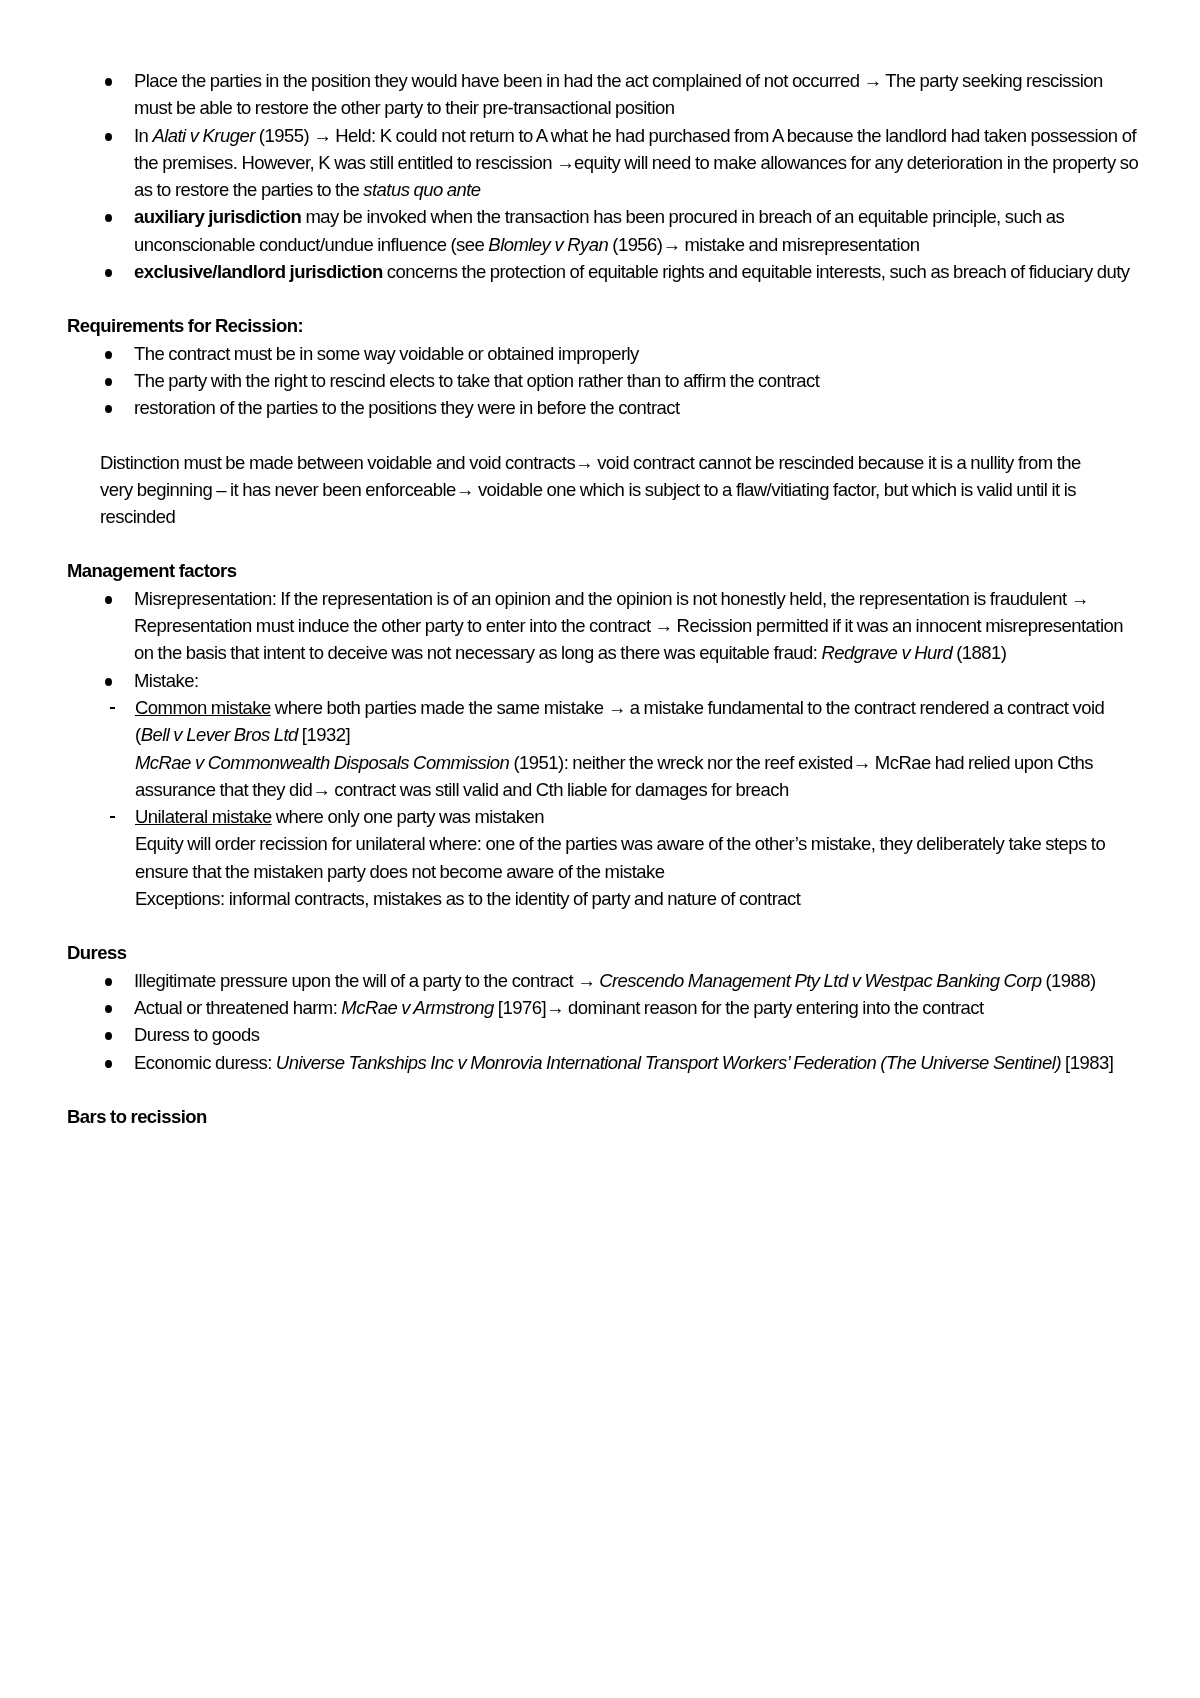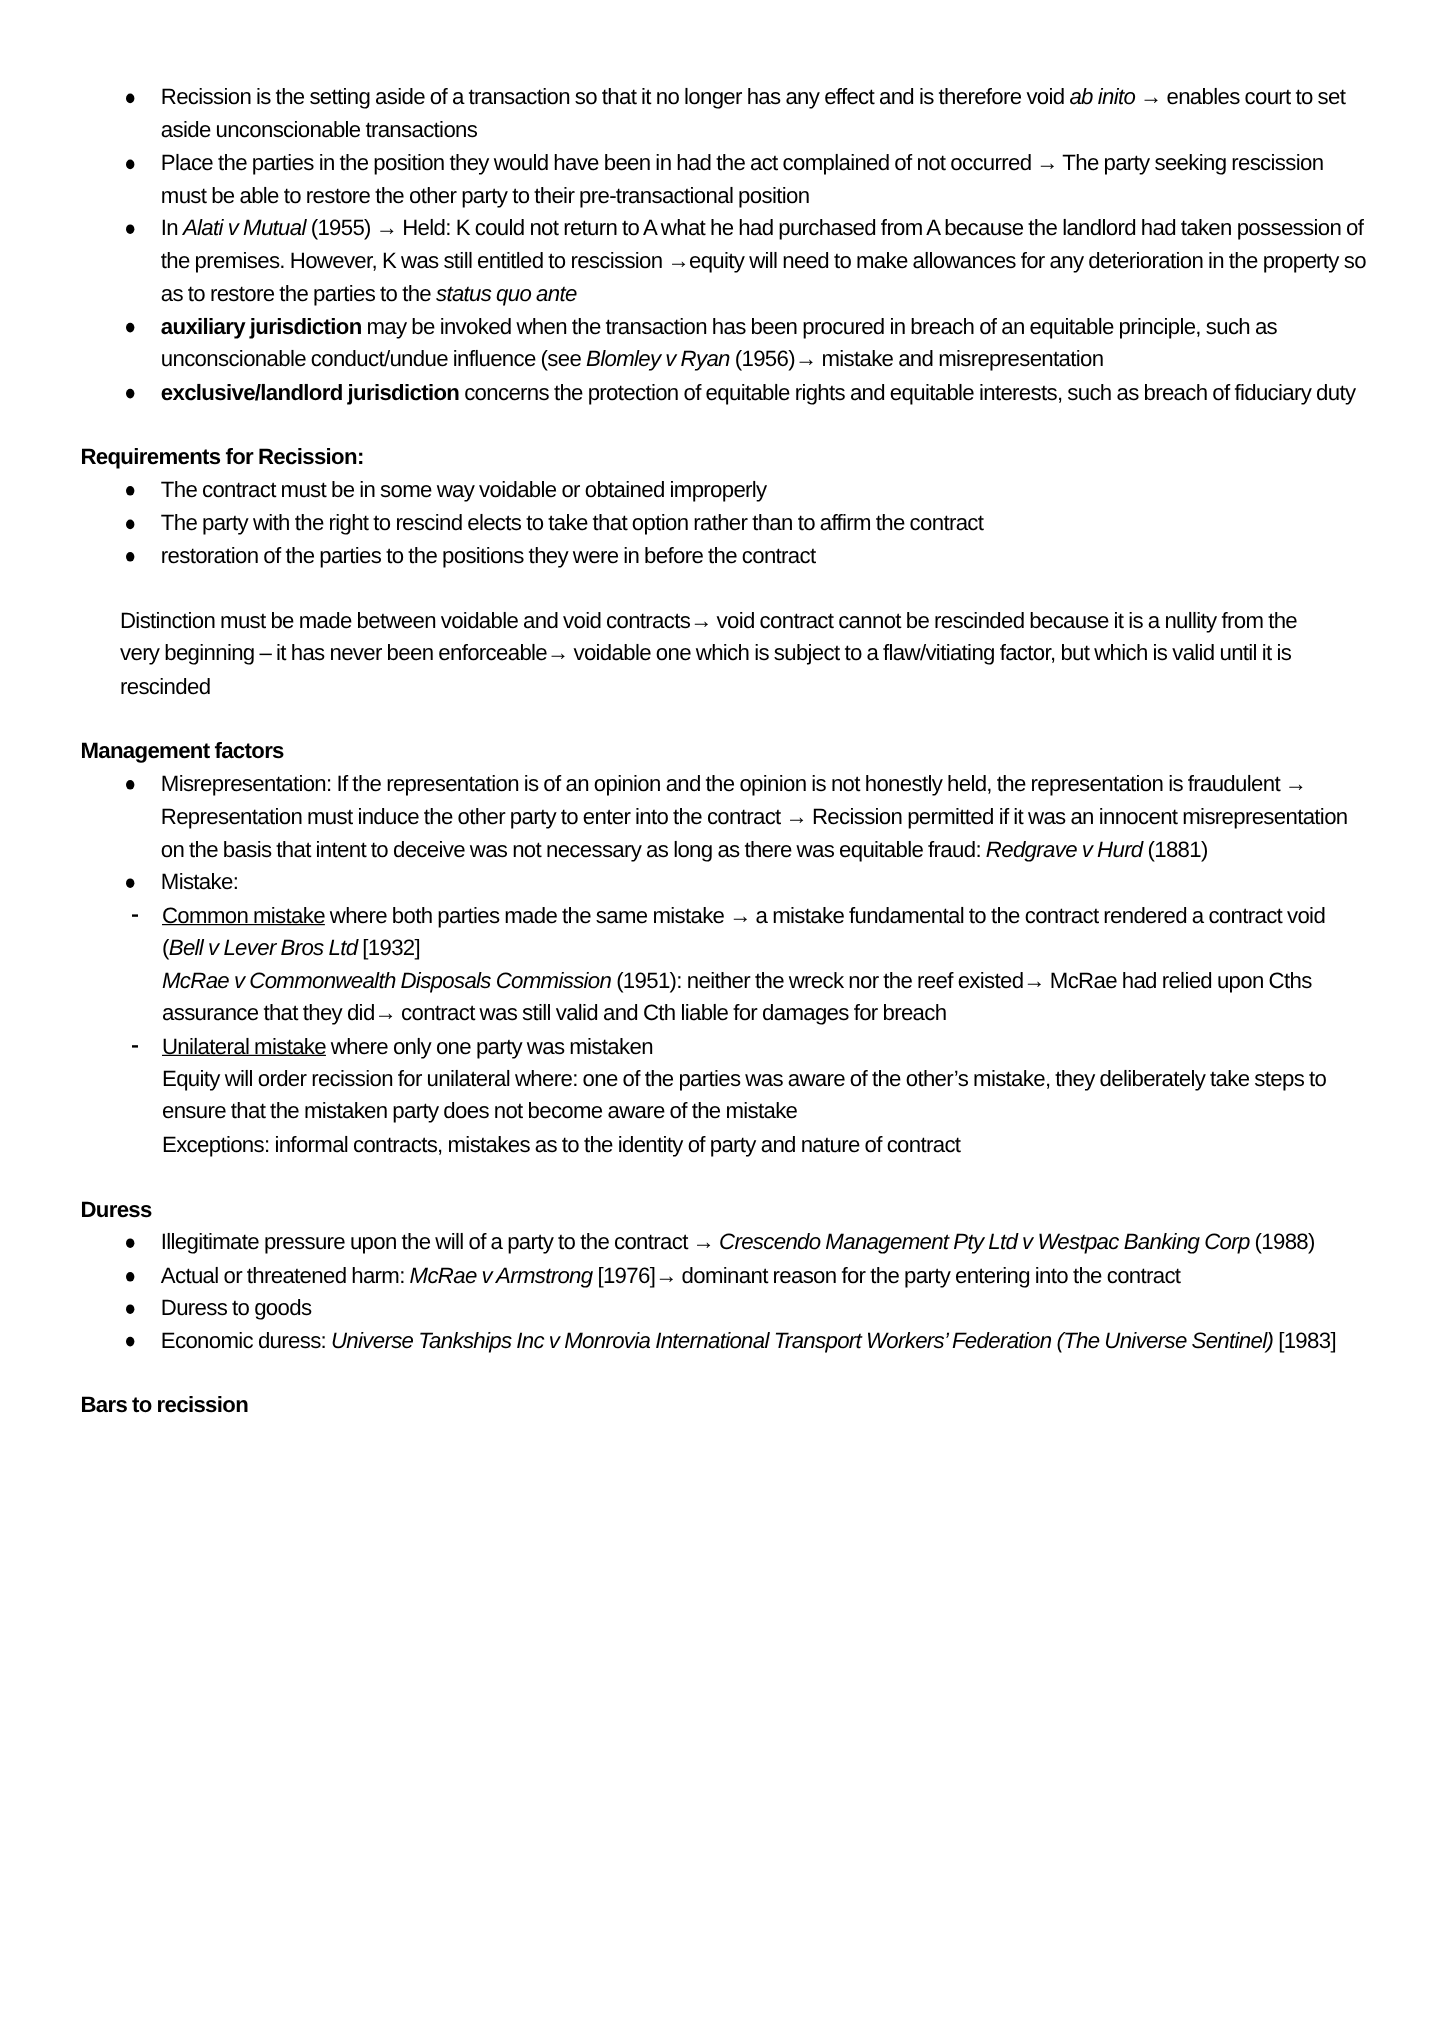--- a/index.html
+++ b/index.html
@@ -34,29 +34,25 @@
 </style>
 </head>
 <body>
 
 <div class="page">
   <div class="content">
 
     <ul class="bullets">
       <li>
         <span class="bullet"></span>
-        <span>Recission is the setting aside of a transaction so that it no longer has any effect and is therefore void </span><i>ab inito</i><span> → enables court to set aside unconscionable transactions</span>
-      </li>
-      <li>
-        <span class="bullet"></span>
         <span>Place the parties in the position they would have been in had the act complained of not occurred → The party seeking rescission must be able to restore the other party to their pre-transactional position</span>
       </li>
       <li>
         <span class="bullet"></span>
-        <span>In </span><i>Alati v Mutual</i><span> (1955) → Held: K could not return to A what he had purchased from A because the landlord had taken possession of the premises. However, K was still entitled to rescission →equity will need to make allowances for any deterioration in the property so as to restore the parties to the </span><i>status quo ante</i>
+        <span>In </span><i>Alati v Kruger</i><span> (1955) → Held: K could not return to A what he had purchased from A because the landlord had taken possession of the premises. However, K was still entitled to rescission →equity will need to make allowances for any deterioration in the property so as to restore the parties to the </span><i>status quo ante</i>
       </li>
       <li>
         <span class="bullet"></span>
         <b>auxiliary jurisdiction</b><span> may be invoked when the transaction has been procured in breach of an equitable principle, such as unconscionable conduct/undue influence (see </span><i>Blomley v Ryan</i><span> (1956)→ mistake and misrepresentation</span>
       </li>
       <li>
         <span class="bullet"></span>
         <b>exclusive/landlord jurisdiction</b><span> concerns the protection of equitable rights and equitable interests, such as breach of fiduciary duty</span>
       </li>
     </ul>

